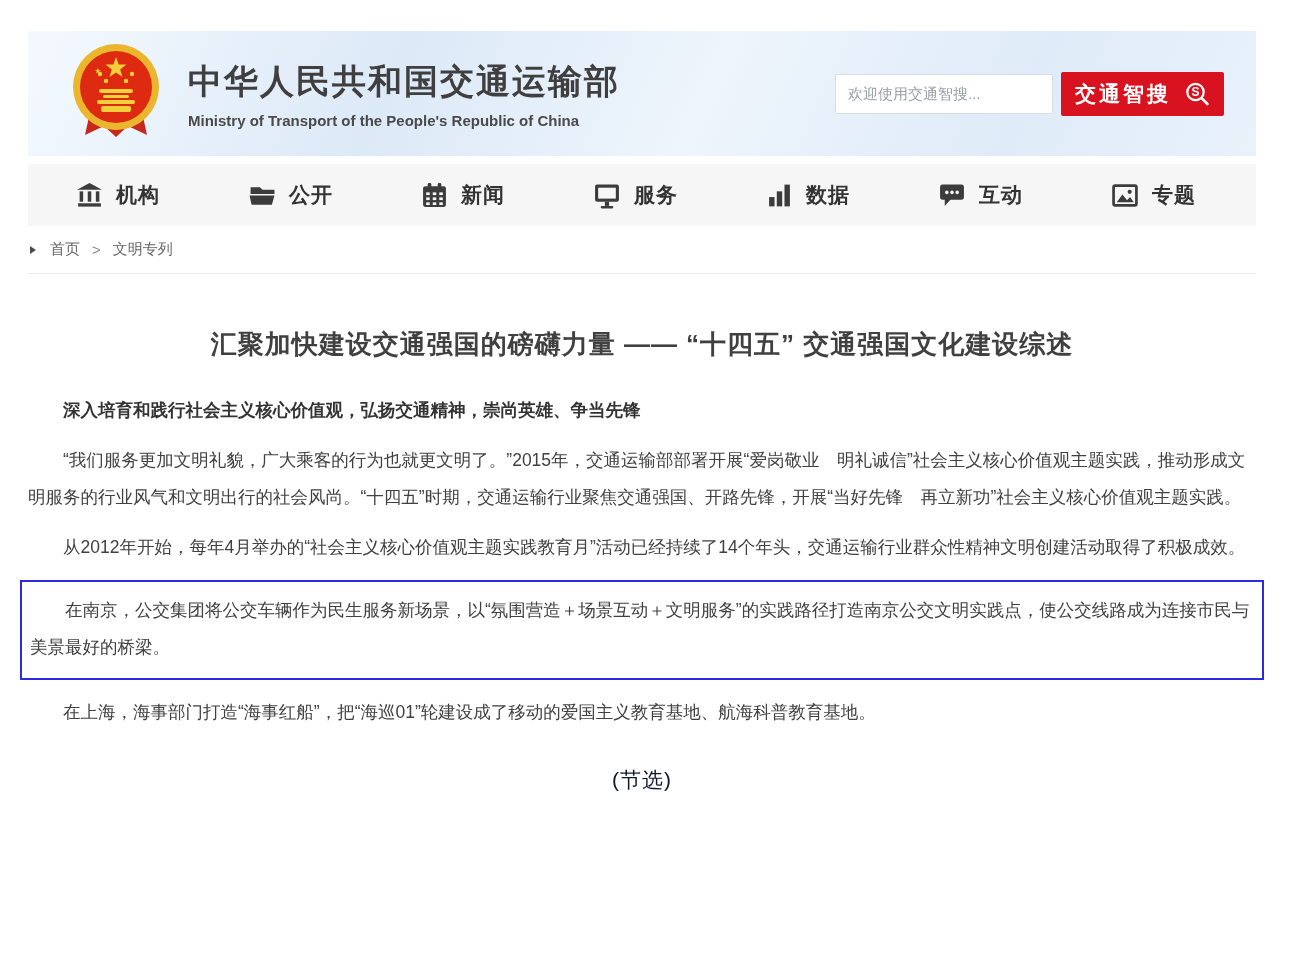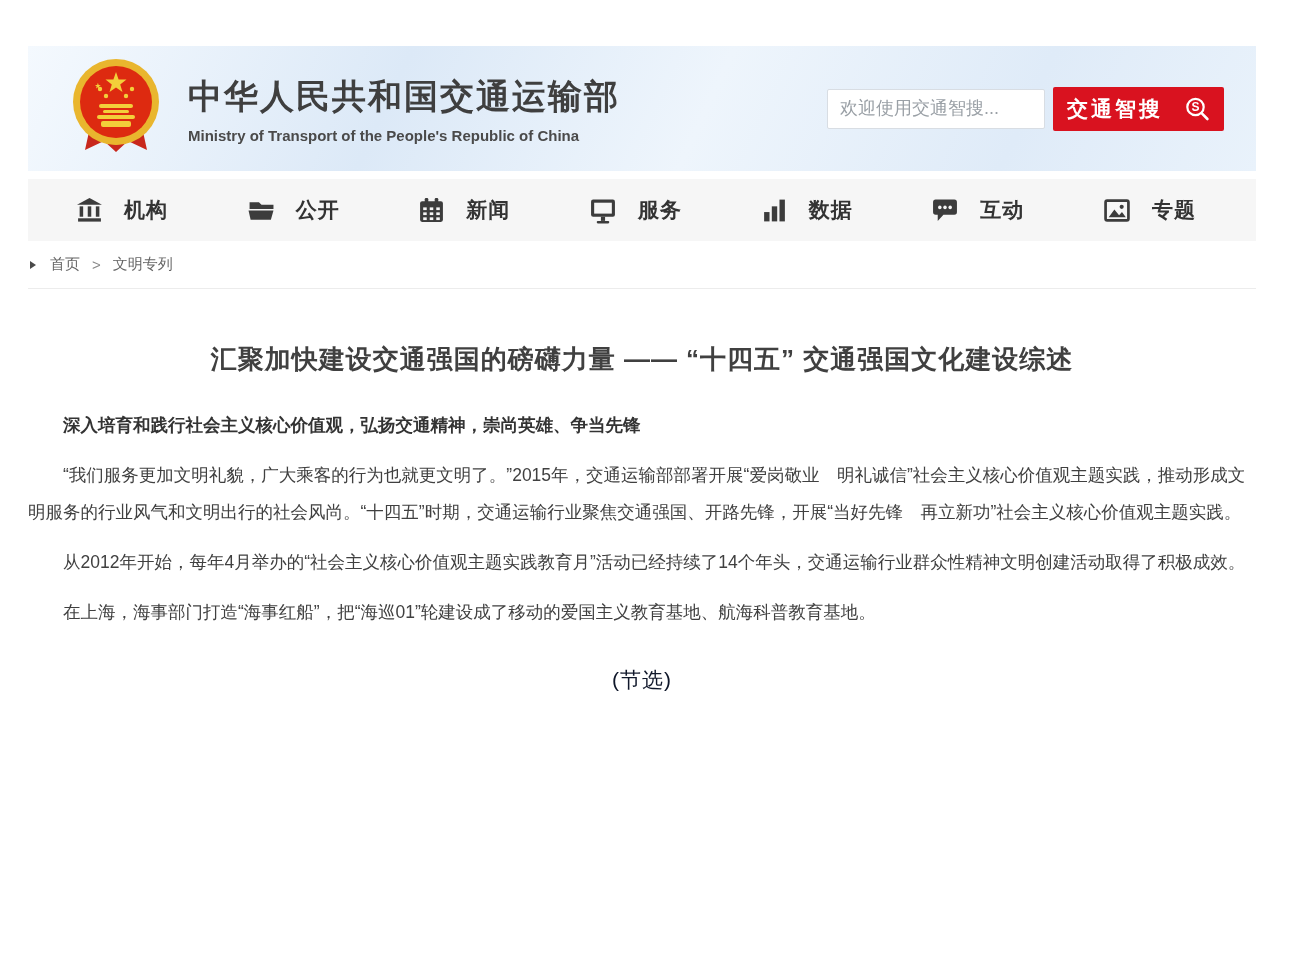--- a/index.html
+++ b/index.html
@@ -2,53 +2,53 @@
 <html><head>
 <meta charset="utf-8">
 <style>
   * { margin:0; padding:0; box-sizing:border-box; }
   html,body { background:#fff; }
   body {
     width:1290px; height:978px;
     font-family:"Liberation Sans","DejaVu Sans",sans-serif;
     color:#404040; overflow:hidden;
   }
-  .page { width:1284px; padding:16px 28px; }
+  .page { width:1284px; padding:1px 28px; }
 
   
   .masthead {
     margin-top:30px; height:125px;
     background:linear-gradient(115deg,#f4f9fe 0%,#dce9f7 30%,#eef5fc 55%,#dfebf8 80%,#e9f2fb 100%);
     display:flex; align-items:center;
   }
   .emblem-wrap { margin-left:42px; flex:0 0 auto; }
   .site-titles { margin-left:26px; }
   .site-title-cn { font-size:34px; font-weight:bold; color:#3f3f3f; letter-spacing:2px; }
   .site-title-en { font-size:15px; color:#4a4a4a; margin-top:7px; font-weight:bold; }
   .search-area { margin-left:auto; margin-right:32px; display:flex; align-items:center; }
   .search-input {
     width:218px; height:40px; border:1px solid #d8dde3; border-radius:2px;
-    background:#fff; font-size:18px; padding:0 12px; color:#333; outline:none;
+    background:#fff; font-size:15px; padding:0 12px; color:#333; outline:none;
     font-family:inherit;
   }
   .search-input::placeholder { color:#9aa0a6; }
   .search-btn {
     margin-left:8px; height:44px; border:none; cursor:pointer;
     background:#d9121f; color:#fff; font-weight:bold; font-size:21px;
-    padding:0 14px; display:flex; align-items:center; gap:21px; border-radius:2px;
+    padding:0 14px; display:flex; align-items:center; gap:13px; border-radius:2px;
     letter-spacing:3px; font-family:inherit;
   }
 
   
   .mainnav {
     margin-top:8px; height:62px; background:#f6f6f6;
     display:flex; align-items:center; justify-content:space-between;
     padding:0 60px 0 48px;
   }
-  .nav-item { display:flex; align-items:center; gap:21px; cursor:pointer; }
+  .nav-item { display:flex; align-items:center; gap:13px; cursor:pointer; }
   .nav-item svg { display:block; }
   .nav-label { font-size:21px; font-weight:bold; color:#333; letter-spacing:1px; }
 
   
   .breadcrumb {
     height:48px; display:flex; align-items:center; gap:12px;
     font-size:15px; color:#666; border-bottom:1px solid #ececec; padding-left:2px;
   }
   .crumb-tri {
     width:0; height:0; border-left:6px solid #4a4a4a;
@@ -222,20 +222,23 @@
   </div>
 
   <div class="article">
     <h1 class="article-title">汇聚加快建设交通强国的磅礴力量 —— “十四五” 交通强国文化建设综述</h1>
 
     <div class="article-body">
       <p class="para para-lead">深入培育和践行社会主义核心价值观，弘扬交通精神，崇尚英雄、争当先锋</p>
       <p class="para">“我们服务更加文明礼貌，广大乘客的行为也就更文明了。”2015年，交通运输部部署开展“爱岗敬业　明礼诚信”社会主义核心价值观主题实践，推动形成文明服务的行业风气和文明出行的社会风尚。“十四五”时期，交通运输行业聚焦交通强国、开路先锋，开展“当好先锋　再立新功”社会主义核心价值观主题实践。</p>
       <p class="para">从2012年开始，每年4月举办的“社会主义核心价值观主题实践教育月”活动已经持续了14个年头，交通运输行业群众性精神文明创建活动取得了积极成效。</p>
 
+      <div class="para-box">
+        <p class="para">在南京，公交集团将公交车辆作为民生服务新场景，以“氛围营造＋场景互动＋文明服务”的实践路径打造南京公交文明实践点，使公交线路成为连接市民与美景最好的桥梁。</p>
+      </div>
 
       <p class="para">在上海，海事部门打造“海事红船”，把“海巡01”轮建设成了移动的爱国主义教育基地、航海科普教育基地。</p>
 
       <div class="excerpt-note">(节选)</div>
     </div>
   </div>
 
 </div>
 
 </body></html>

